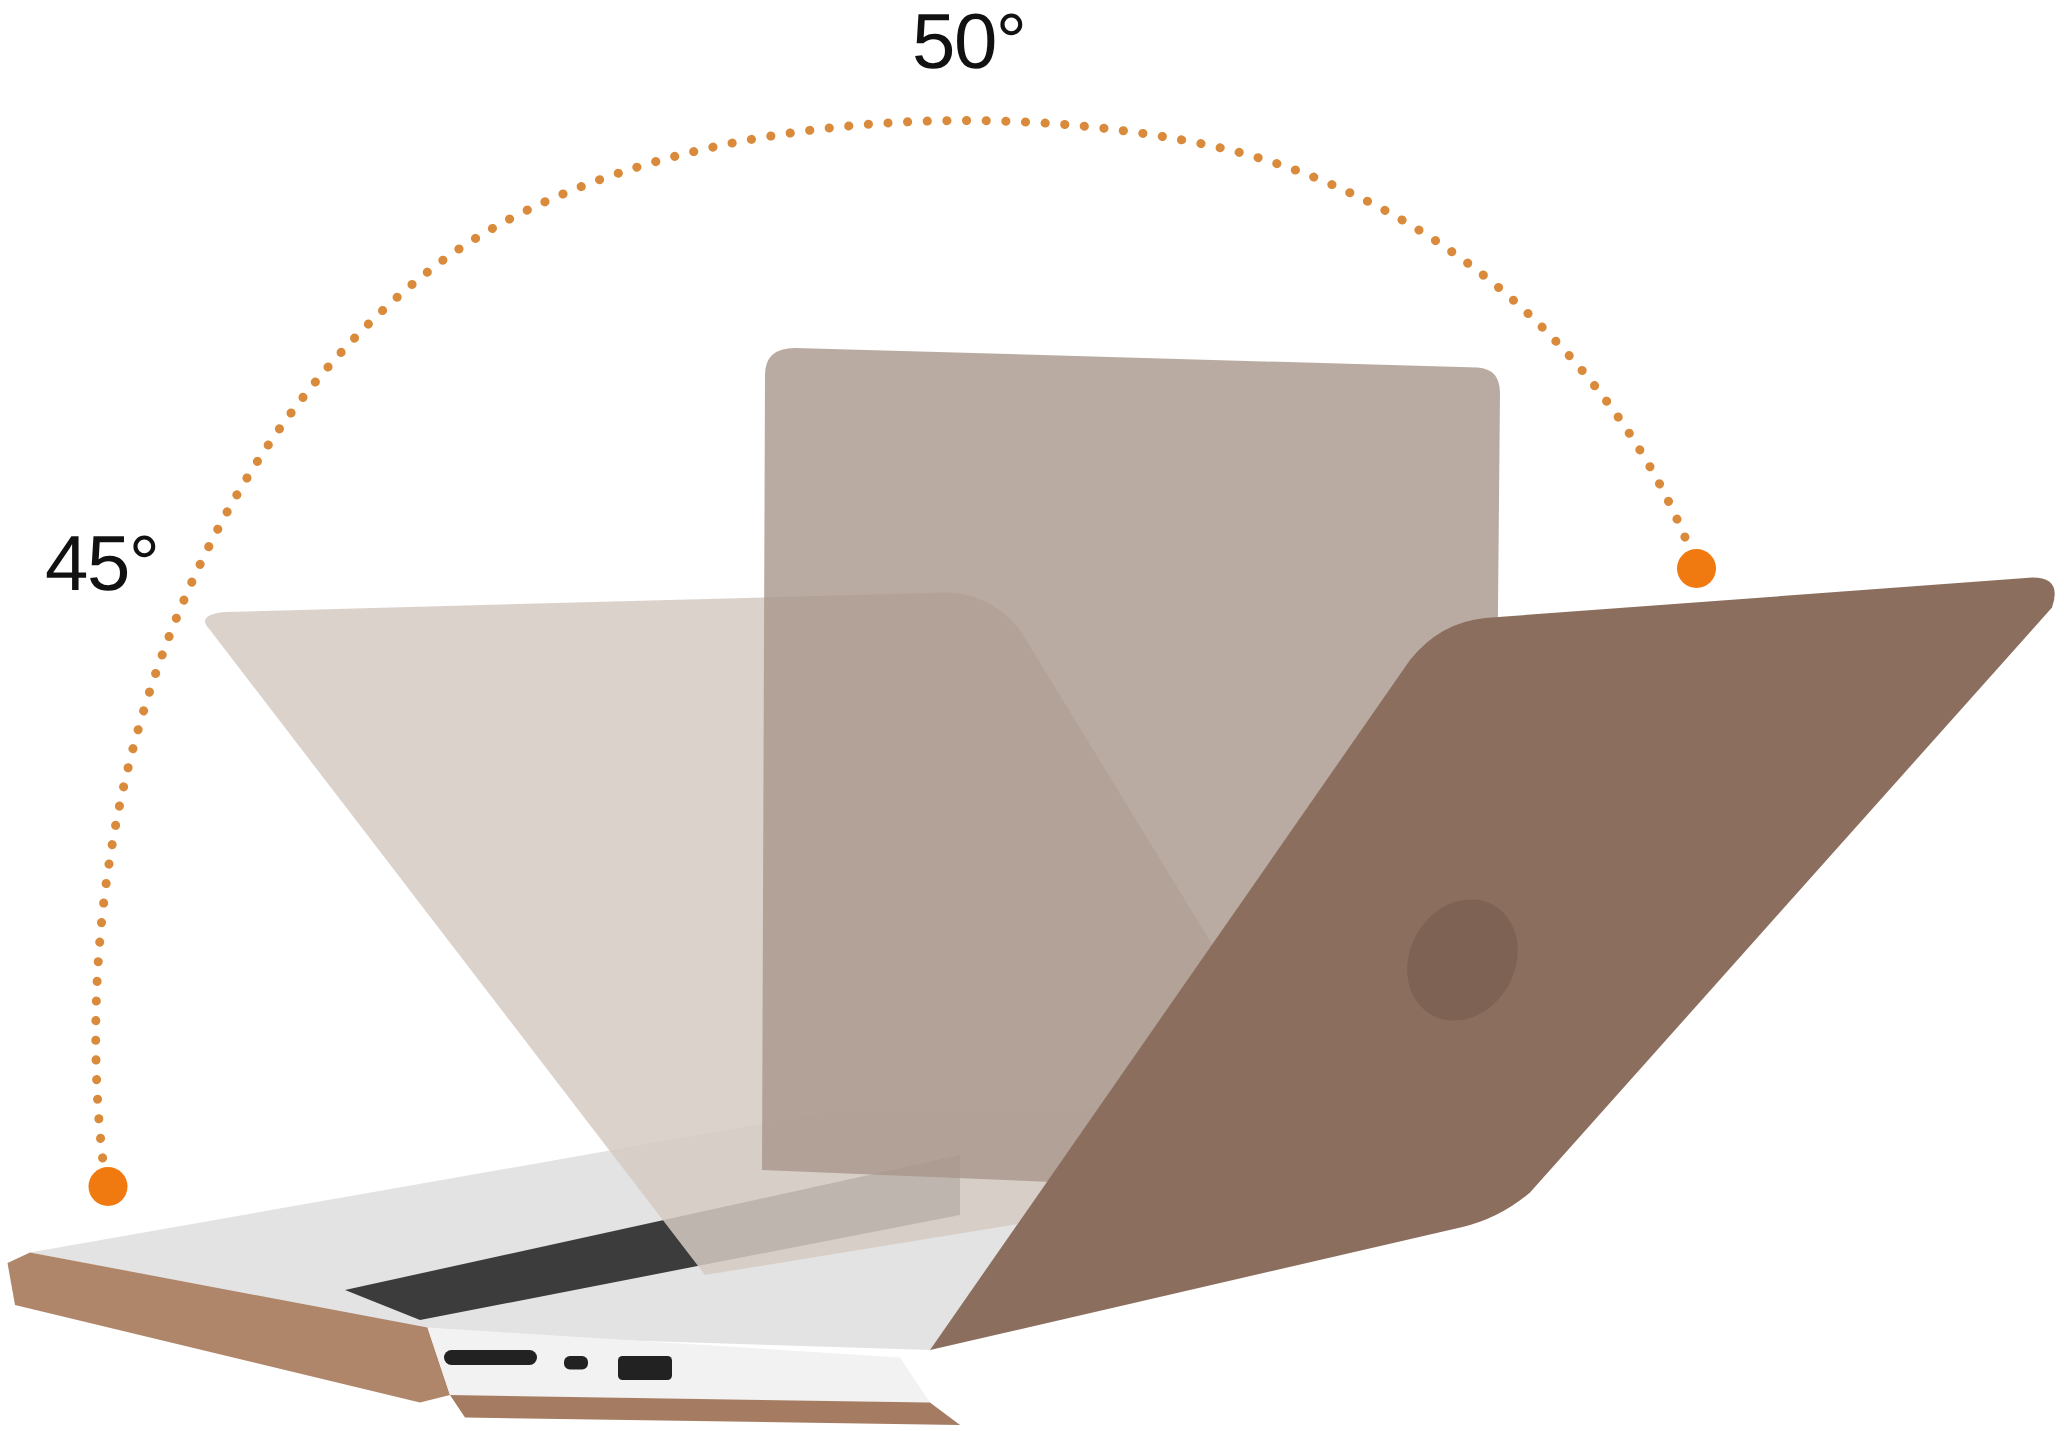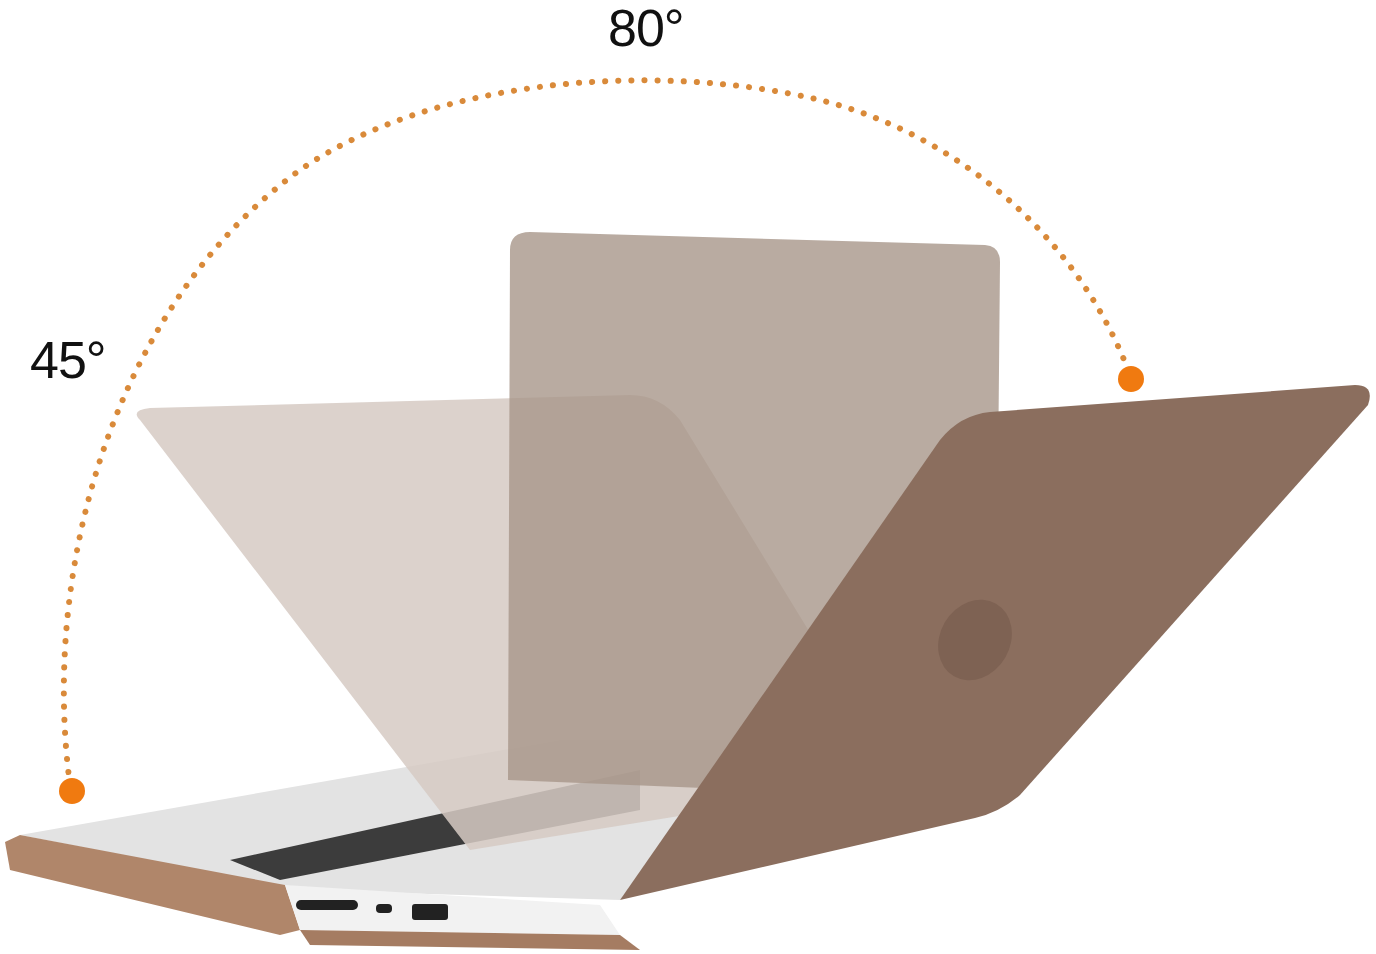--- a/index.html
+++ b/index.html
@@ -30,15 +30,15 @@
     <path d="M300 930 L620 935 L640 950 L310 945 Z" fill="#A57C62"></path>
 
     <path d="M140 420 Q130 410 150 408 L630 395 Q660 395 680 420 L900 780 L470 850 Z" fill="#D6CAC3" opacity="0.85"></path>
 
     <path d="M510 250 Q510 232 530 232 L985 245 Q1000 246 1000 262 L995 800 L508 780 Z" fill="#A8968A" opacity="0.8"></path>
 
     <path d="M620 900 L940 440 Q960 415 990 412 L1355 385 Q1375 385 1368 405 L1020 795 Q1000 812 975 818 Z" fill="#8B6E5E"></path>
     <ellipse cx="975" cy="640" rx="35" ry="42" fill="#7E6253" transform="rotate(30 975 640)"></ellipse>
   </svg>
 
-  <div class="lbl" style="left:608px;top:2px;">80°</div>
-  <div class="lbl" style="left:30px;top:334px;text-align:right;">45°</div>
+  <div class="lbl" style="left:608px;top:2px;">50°</div>
+  <div class="lbl" style="left:30px;top:350px;text-align:right;">45°</div>
 </div>
 
 </body></html>

